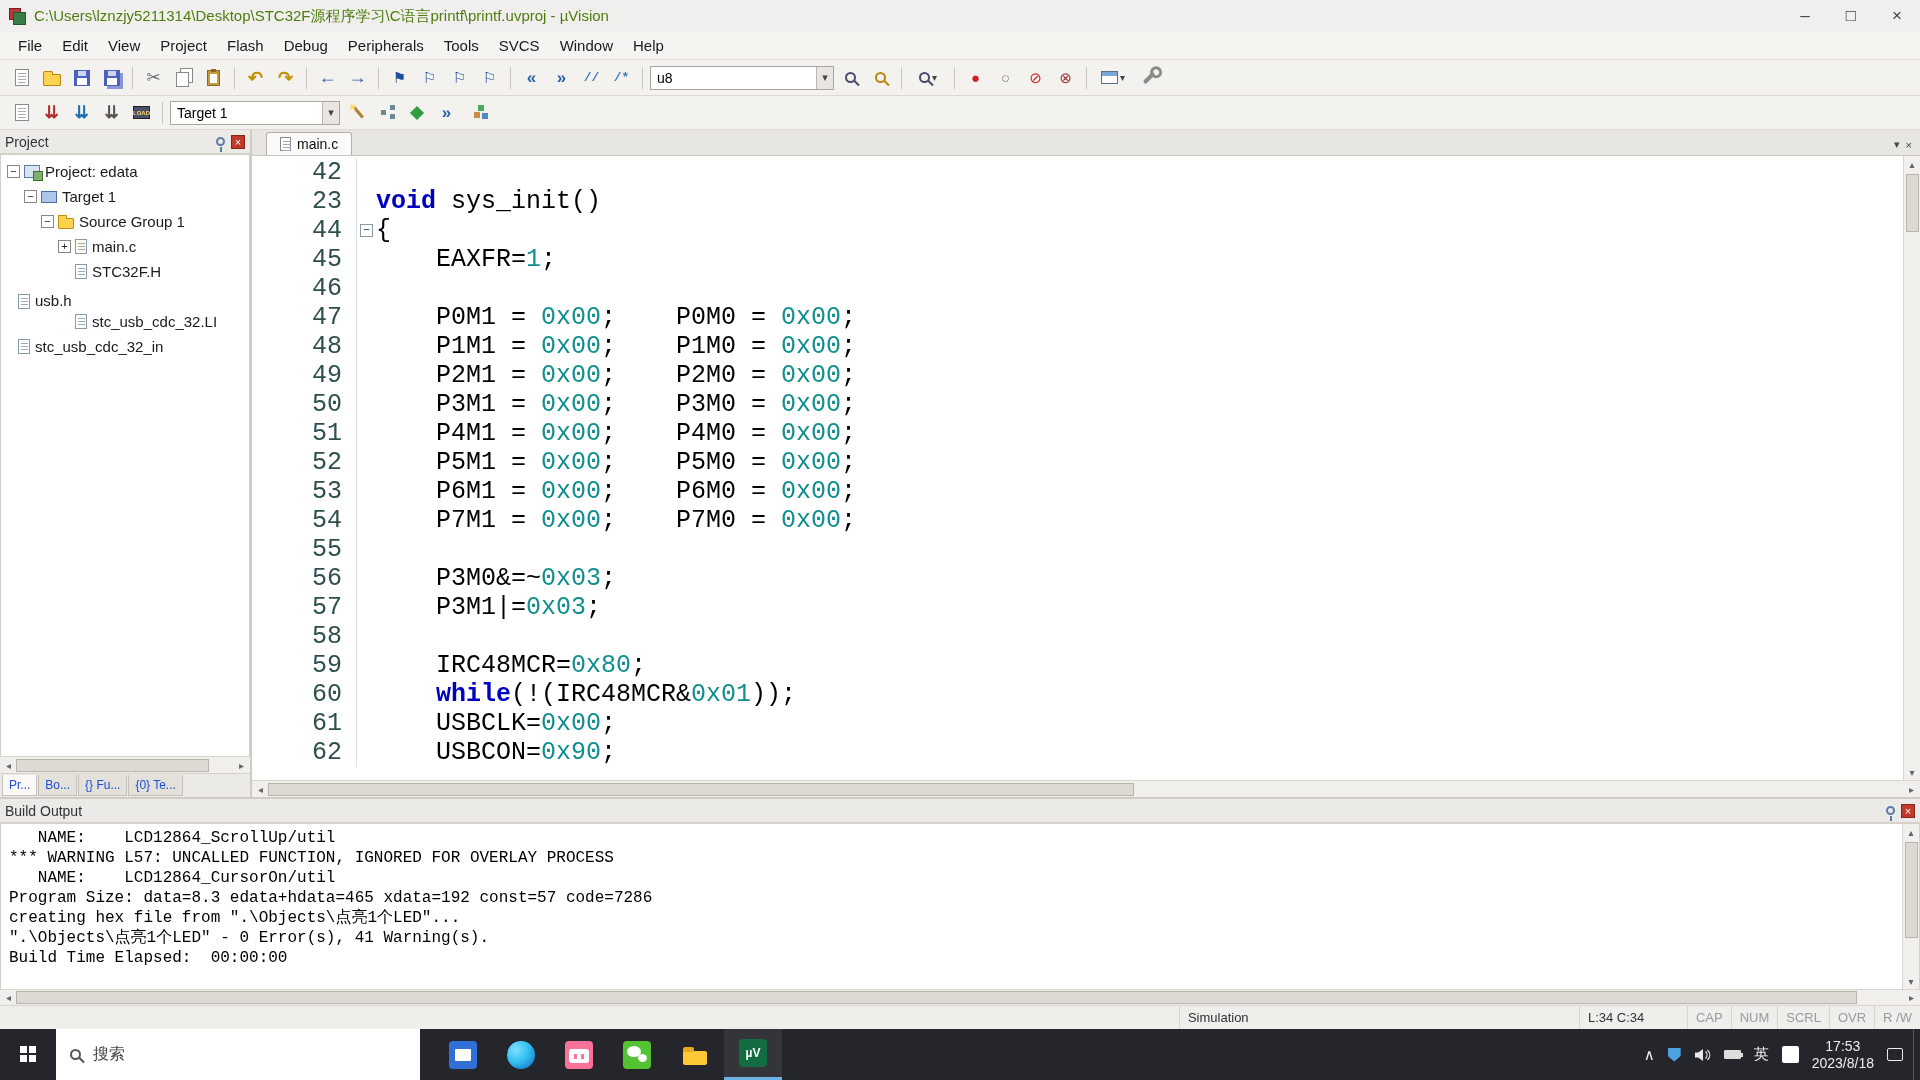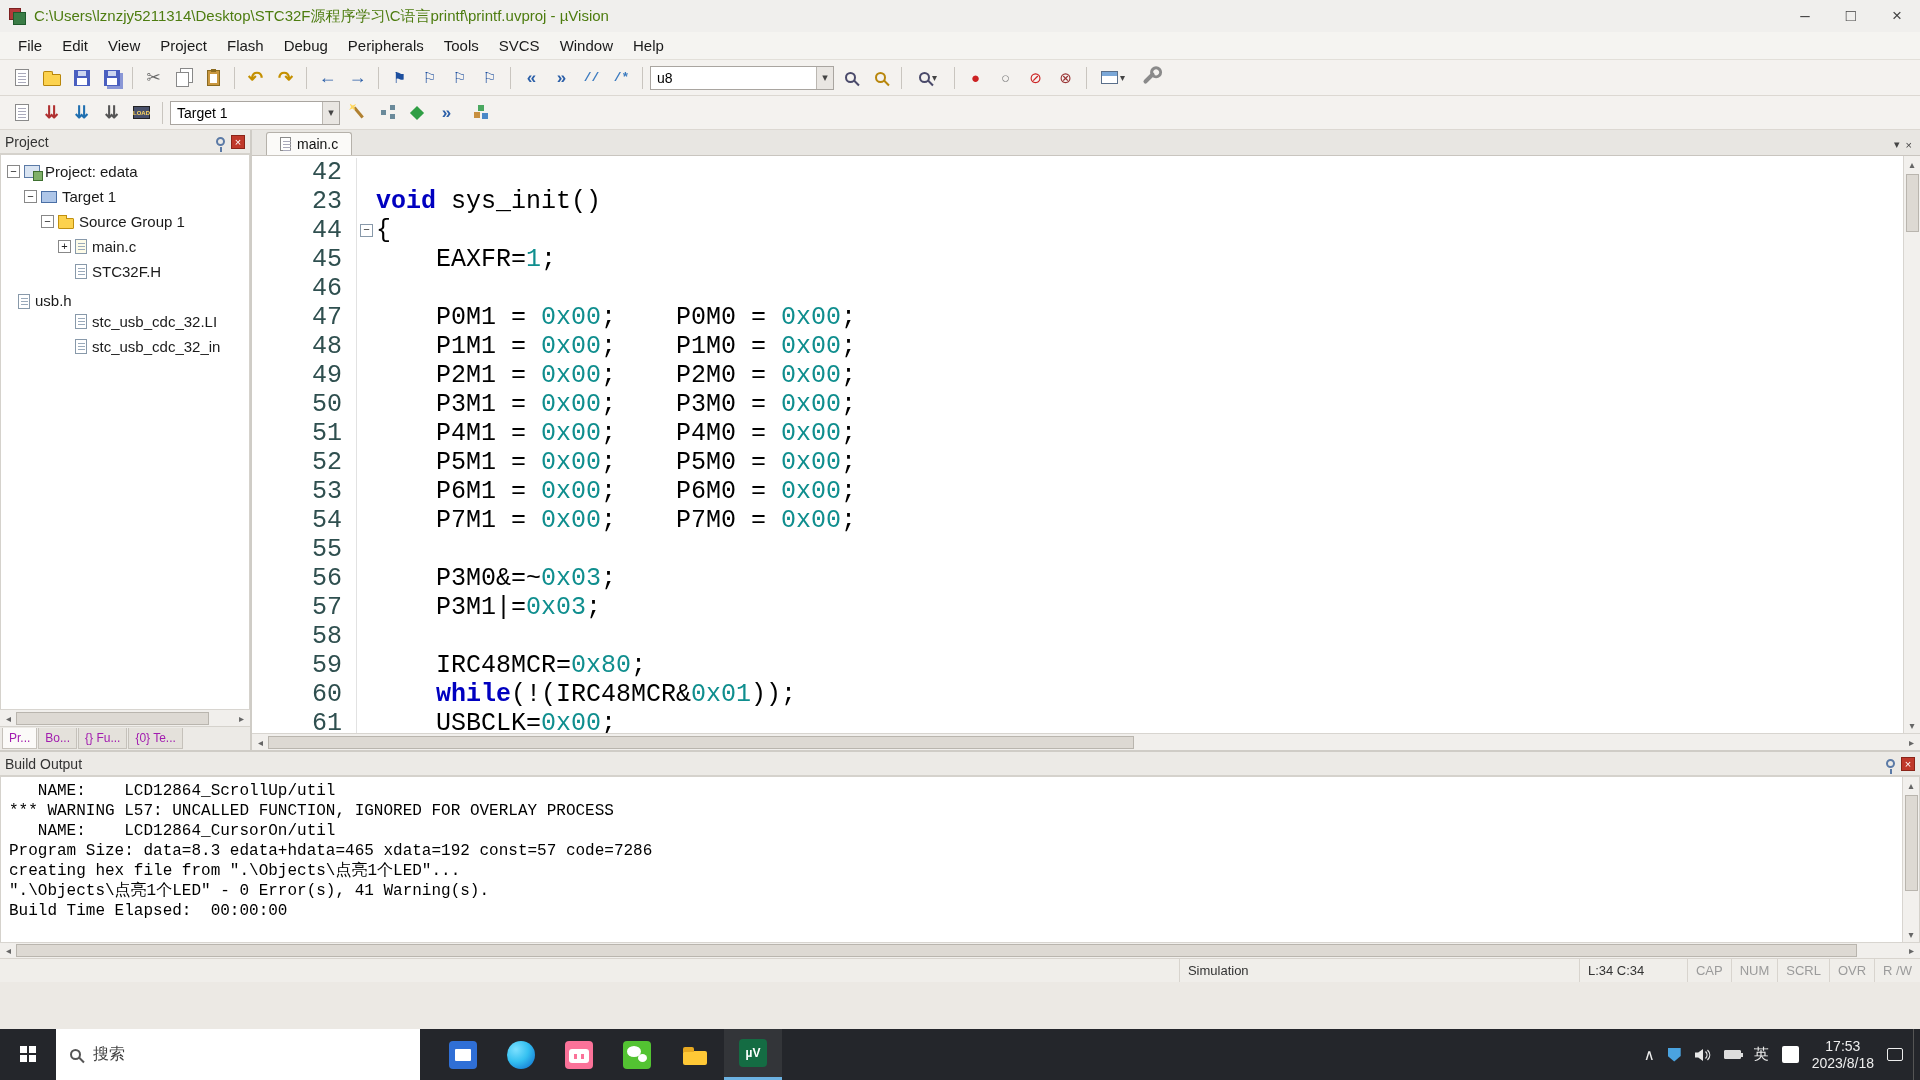--- a/index.html
+++ b/index.html
@@ -100,21 +100,21 @@
   .t-file,.t-filec{width:12px;height:15px;background:#fff;border:1px solid #8899aa;}
   .t-file::after,.t-filec::after{content:"";position:absolute;left:2px;top:3px;width:7px;height:1px;background:#9aaabb;box-shadow:0 3px #9aaabb,0 6px #9aaabb;}
   .t-filec{background:#fdfbe8;}
   .tlabel{color:#1a1a1a;}
   .tree-hscroll,.ed-hscroll{height:17px;flex:none;background:#f1efec;border-top:1px solid #d8d5d0;display:flex;align-items:center;padding:0 1px;}
   .harrow{width:15px;text-align:center;font-size:10px;color:#666;flex:none;}
   .hthumb{height:13px;background:#ddd9d3;border:1px solid #b9b5ae;}
   .tree-hscroll .hthumb{width:78%;}
   .hfill{flex:1;}
   .panel-tabs{height:24px;flex:none;display:flex;align-items:flex-start;gap:1px;background:#eceae6;padding:1px 2px 0 2px;font-size:12px;border-top:1px solid #d5d2cc;}
-  .ptab{padding:3px 6px;border:1px solid #c5c1ba;border-top:none;background:#e4e1db;color:#a21caf;white-space:nowrap;}
+  .ptab{padding:3px 6px;border:1px solid #c5c1ba;border-top:none;background:#e4e1db;color:#1d4ed8;white-space:nowrap;}
   .ptab.active{background:#fbfaf8;}
 
   
   .editor{flex:1;display:flex;flex-direction:column;min-width:0;background:#fff;}
   .tabbar{height:26px;flex:none;background:#e8e6e2;display:flex;align-items:flex-end;padding-left:14px;border-bottom:1px solid #c9c5bf;}
   .tab{height:23px;background:#fbfaf8;border:1px solid #b5b1aa;border-bottom:none;border-radius:3px 3px 0 0;display:flex;align-items:center;gap:6px;padding:0 13px;font-size:14px;color:#111;}
   .tabbar-right{margin-left:auto;display:flex;align-items:center;gap:6px;padding:0 8px 4px 0;color:#444;}
   .tabbar-right span{font-size:11px;}
   .code-wrap{flex:1;display:flex;min-height:0;}
   .code-lines{flex:1;overflow:hidden;font-family:"Liberation Mono",monospace;font-size:25px;line-height:29px;padding-top:2px;}
@@ -144,21 +144,21 @@
   
   .statusbar{height:24px;flex:none;background:#f0eeea;border-top:1px solid #d8d4ce;display:flex;align-items:stretch;font-size:13px;color:#555;}
   .sb-fill{flex:1;}
   .sb-cell{display:flex;align-items:center;border-left:1px solid #d8d4ce;padding:0 8px;}
   .sb-sim{width:400px;color:#333;}
   .sb-cur{width:108px;color:#333;}
   .sb-flags{display:flex;align-items:stretch;}
   .flag{display:flex;align-items:center;border-left:1px solid #d8d4ce;padding:0 8px;color:#9b9b9b;}
 
   
-  .taskbar{height:51px;flex:none;background:#24262b;display:flex;align-items:stretch;color:#eee;margin-top:47px;}
+  .taskbar{height:51px;flex:none;background:#24262b;display:flex;align-items:stretch;color:#eee;}
   .start{width:56px;display:flex;align-items:center;justify-content:center;flex:none;}
   .winlogo{width:7px;height:7px;background:#fff;box-shadow:9px 0 #fff,0 9px #fff,9px 9px #fff;margin:-5px 5px 5px -5px;}
   .tsearch{width:364px;flex:none;background:#fff;display:flex;align-items:center;gap:12px;padding:0 14px;color:#444;font-size:16px;}
   .apps{display:flex;align-items:stretch;margin-left:14px;}
   .app-slot{width:58px;display:flex;align-items:center;justify-content:center;}
   .app-slot.active{background:rgba(255,255,255,.07);border-bottom:3px solid #6cb2e2;}
   .app{width:28px;height:28px;border-radius:4px;position:relative;display:flex;align-items:center;justify-content:center;font-size:12px;font-weight:bold;}
   .document-app{background:#2f6fd6;}
   .document-app::before{content:"";position:absolute;inset:8px 6px;background:#fff;border-radius:1px;}
   .edge-browser{border-radius:50%;background:radial-gradient(circle at 32% 30%,#7de0ff 0%,#35c1f1 45%,#0a63c9 100%);}
@@ -348,21 +348,21 @@
           <div class="tree-row" style=" align-items: flex-end;">
             <span class="expander-blank"></span>
             <span class="ticon t-file"></span>
             <span class="tlabel">usb.h</span>
           </div>
           <div class="tree-row" style="padding-left: 57px;">
             <span class="expander-blank"></span>
             <span class="ticon t-file"></span>
             <span class="tlabel">stc_usb_cdc_32.LI</span>
           </div>
-          <div class="tree-row" style="padding-left: 57px;">
+          <div class="tree-row" style="">
             <span class="expander-blank"></span>
             <span class="ticon t-file"></span>
             <span class="tlabel">stc_usb_cdc_32_in</span>
           </div>
         </div>
       <div class="tree-hscroll">
         <span class="harrow">◂</span>
         <span class="hthumb"></span>
         <span class="hfill"></span>
         <span class="harrow">▸</span>

